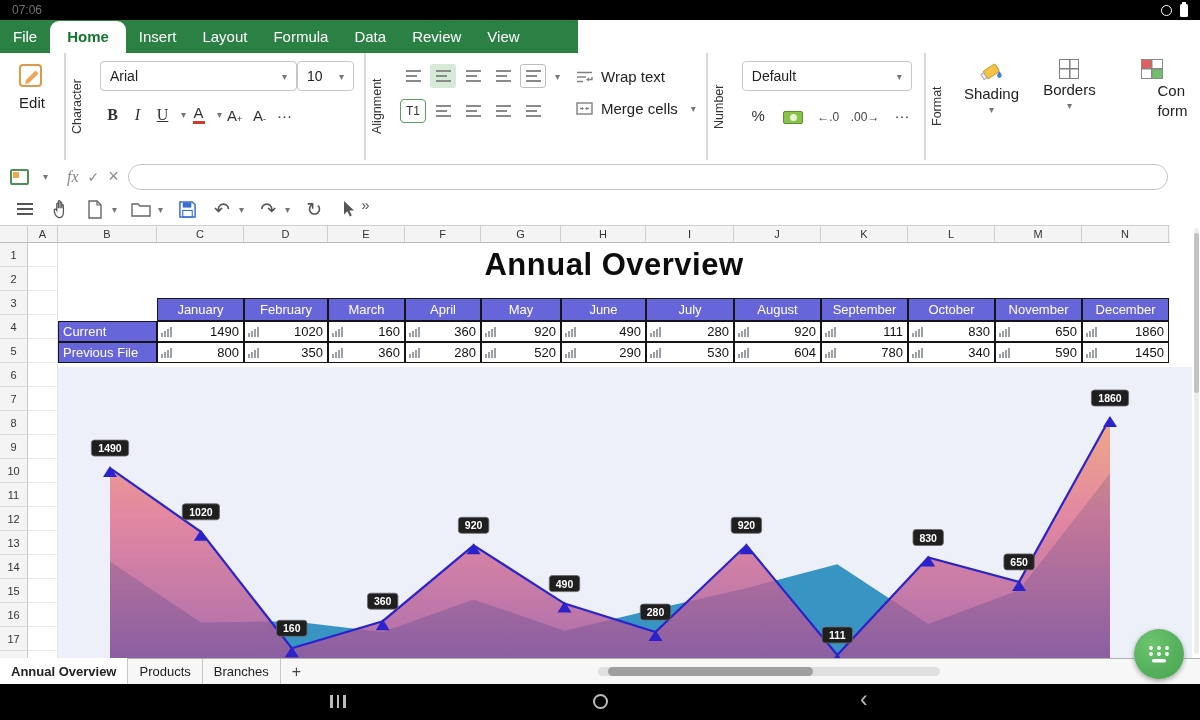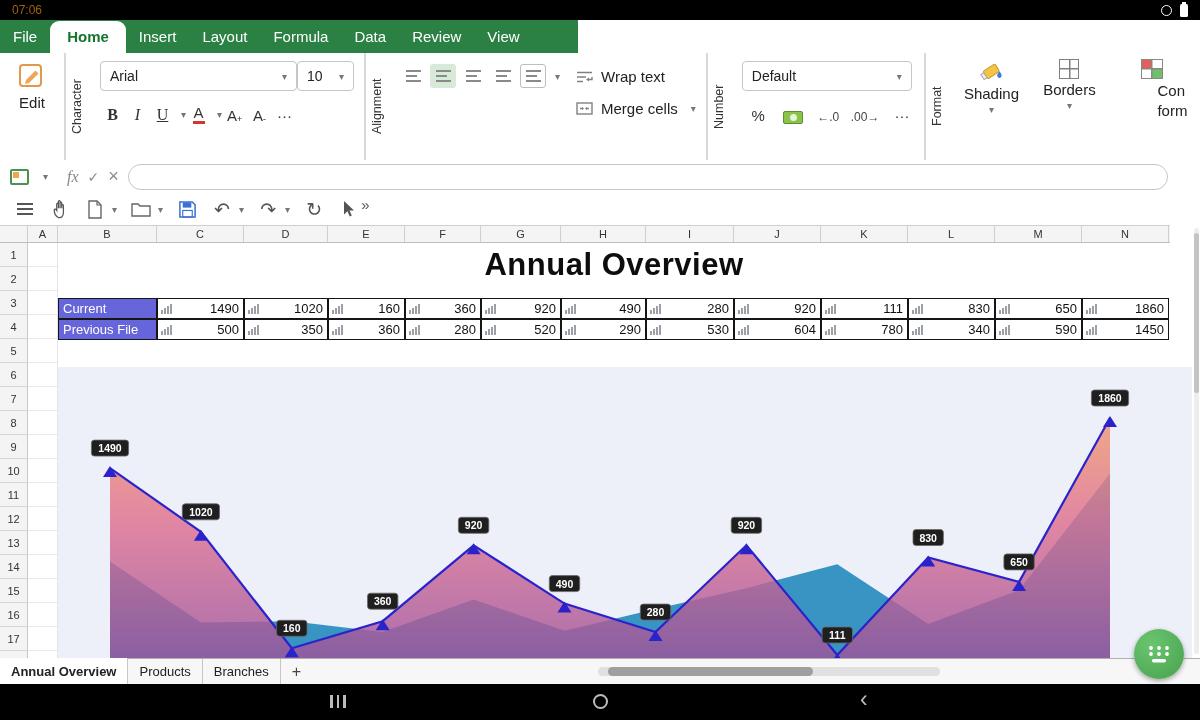--- a/index.html
+++ b/index.html
@@ -1,21 +1,21 @@
 <!DOCTYPE html>
 <html><head>
 <meta charset="utf-8">
 <style>
   * { box-sizing: border-box; margin: 0; padding: 0; }
   html,body { width:1200px; height:720px; }
   body { font-family:"Liberation Sans",sans-serif; background:#fff; overflow:hidden; }
   .screen { position:relative; width:1200px; height:720px; background:#fff; overflow:hidden; }
 
   
-  .status-bar { position:absolute; top:0; left:0; right:0; height:20px; background:#000; color:#a16207;
+  .status-bar { position:absolute; top:0; left:0; right:0; height:20px; background:#000; color:#737373;
     display:flex; justify-content:space-between; align-items:center; padding:0 12px; font-size:12px; }
   .sb-icons { display:flex; align-items:center; }
   .sb-ring { width:11px; height:11px; border:1.5px solid #fff; border-radius:50%; display:inline-block; }
   .sb-batt { width:8px; height:13px; background:#fff; border-radius:1.5px; display:inline-block; margin-left:8px; position:relative; }
   .sb-batt::before { content:""; position:absolute; top:-2px; left:2px; width:4px; height:2px; background:#fff; }
 
   
   .menubar { position:absolute; top:20px; left:0; right:0; height:33px; background:#fff; }
   .menubar-green { position:absolute; left:0; top:0; width:578px; height:33px; background:#2b8043;
     display:flex; align-items:flex-end; }
@@ -232,20 +232,35 @@
                   <span class="li"></span>
                 </span>
               <span class="abtn">
                   <span class="li"></span>
                 </span>
               <span class="abtn boxed">
                   <span class="li"></span>
                 </span>
               <span class="caret">▾</span>
             </div>
+            <div class="arow">
+              <span class="abtn tbox">T1</span>
+              <span class="abtn">
+                  <span class="li"></span>
+                </span>
+              <span class="abtn">
+                  <span class="li"></span>
+                </span>
+              <span class="abtn">
+                  <span class="li"></span>
+                </span>
+              <span class="abtn">
+                  <span class="li"></span>
+                </span>
+            </div>
           </div>
           <div class="wm-col">
             <div class="wm-item">
               <svg width="17" height="14" viewBox="0 0 17 14">
                 <path d="M1 2.5h15M1 7h9M1 11.5h6" stroke="#808080" stroke-width="1.6" fill="none"></path>
                 <path d="M16 7v2.5h-4" stroke="#808080" stroke-width="1.4" fill="none"></path>
                 <path d="M13 7.6l-3 1.9 3 1.9z" fill="#808080"></path>
               </svg>
               <span>Wrap text</span>
             </div>
@@ -411,20 +426,35 @@
       <div class="rh-cell">17</div>
       <div class="rh-cell">18</div>
     </div>
   <div class="v-scroll">
       <div class="v-thumb"></div>
     </div>
 
   <div class="sheet-title">Annual Overview</div>
   <div class="data-table" id="data-table">
       <div class="trow">
+        <div class="t-spacer"></div>
+        <div class="th" style="width: 87px;">January</div>
+        <div class="th" style="width: 84px;">February</div>
+        <div class="th" style="width: 77px;">March</div>
+        <div class="th" style="width: 76px;">April</div>
+        <div class="th" style="width: 80px;">May</div>
+        <div class="th" style="width: 85px;">June</div>
+        <div class="th" style="width: 88px;">July</div>
+        <div class="th" style="width: 87px;">August</div>
+        <div class="th" style="width: 87px;">September</div>
+        <div class="th" style="width: 87px;">October</div>
+        <div class="th" style="width: 87px;">November</div>
+        <div class="th" style="width: 87px;">December</div>
+      </div>
+      <div class="trow">
         <div class="tlabel">Current</div>
         <div class="tcell" style="width: 87px;">
           <span class="spark"></span>
           <span class="val">1490</span>
         </div>
         <div class="tcell" style="width: 84px;">
           <span class="spark"></span>
           <span class="val">1020</span>
         </div>
         <div class="tcell" style="width: 77px;">
@@ -465,21 +495,21 @@
         </div>
         <div class="tcell" style="width: 87px;">
           <span class="spark"></span>
           <span class="val">1860</span>
         </div>
       </div>
       <div class="trow">
         <div class="tlabel">Previous File</div>
         <div class="tcell" style="width: 87px;">
           <span class="spark"></span>
-          <span class="val">500</span>
+          <span class="val">800</span>
         </div>
         <div class="tcell" style="width: 84px;">
           <span class="spark"></span>
           <span class="val">350</span>
         </div>
         <div class="tcell" style="width: 77px;">
           <span class="spark"></span>
           <span class="val">360</span>
         </div>
         <div class="tcell" style="width: 76px;">

